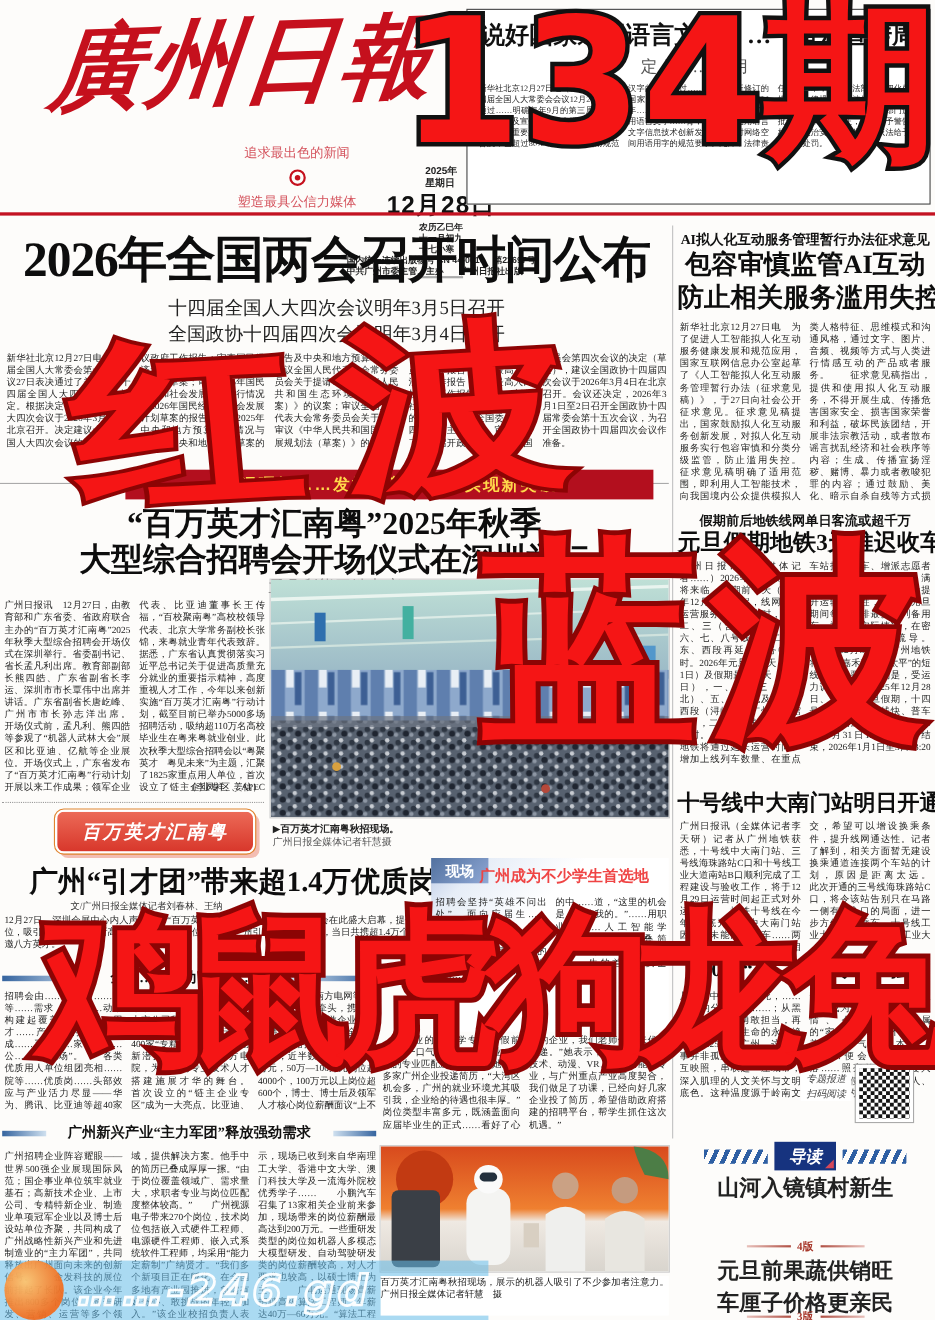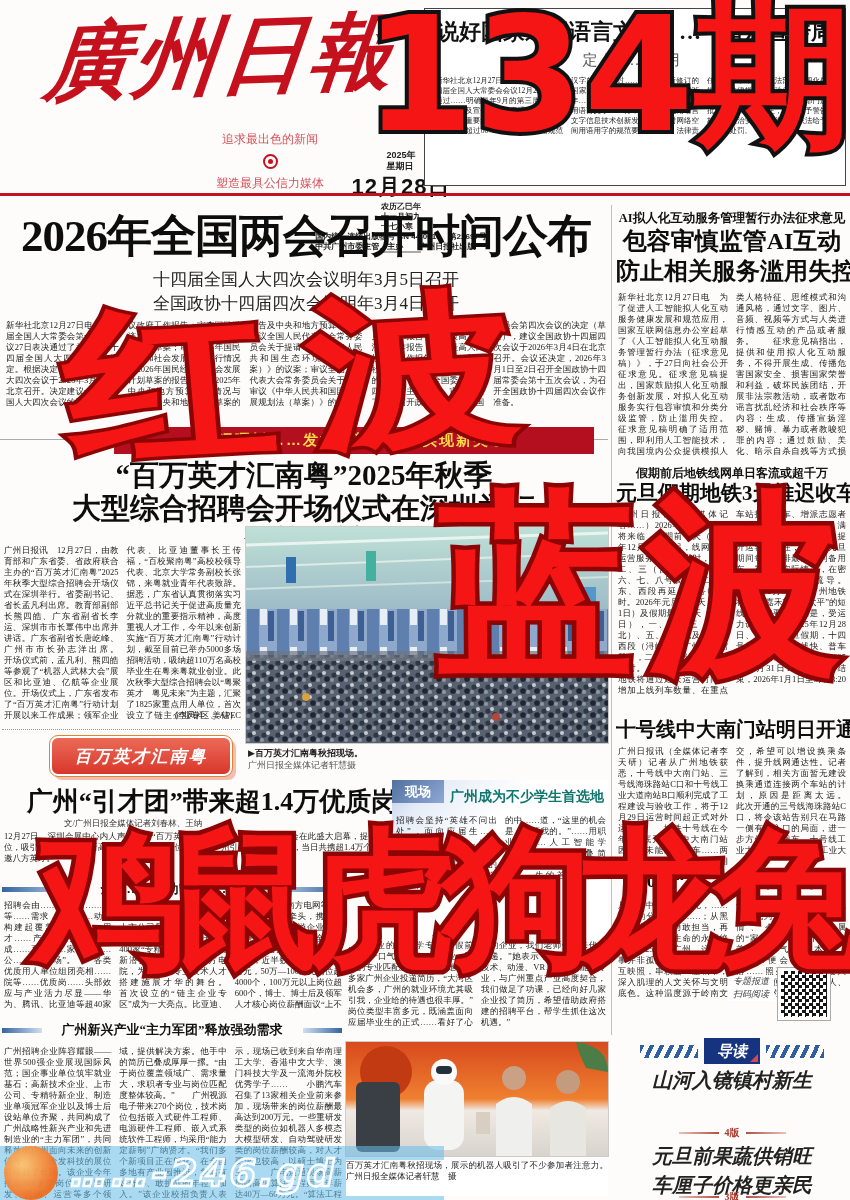--- a/index.html
+++ b/index.html
@@ -86,21 +86,21 @@
   .yc-bodyA { left:4px; top:900px; width:338px; height:114px; }
   .yc-sub2 { left:2px; top:1021px; }
   .yc-bodyB { left:4px; top:1046px; width:338px; height:154px; }
 
   
   .xc-box { left:392px; top:780px; width:216px; height:158px;
     background:linear-gradient(135deg,#b9c9e6 0%,#e6edf7 14%,#ffffff 38%); }
   .xc-label { left:392px; top:780px; width:52px; height:23px;
     background:linear-gradient(135deg,#52719f,#8fa8d5); color:#fff; font-size:13px; font-weight:bold;
     display:flex; align-items:center; justify-content:center; }
-  .xc-h { left:446px; top:788px; width:162px; font-size:14px; font-weight:900; color:#0f766e; text-align:center; }
+  .xc-h { left:432px; top:788px; width:162px; font-size:14px; font-weight:900; color:#ef4444; text-align:center; }
   .xc-body { left:396px; top:815px; width:210px; height:120px; }
   .xc-cont { left:348px; top:940px; width:258px; height:98px; }
   .photo-robot { left:346px; top:1042px; width:262px; height:114px; outline:1px solid #ccc; }
   .robot-caption { left:346px; top:1160px; width:262px; height:36px; font-size:8.5px; line-height:11px;
     color:#222; text-align:justify; background:#fff; z-index:35; }
 
   
   .ai-kicker { left:618px; top:210px; width:228px; font-size:12.5px; font-weight:bold; color:#111;
     text-align:center; white-space:nowrap; }
   .ai-h { left:616px; top:226px; width:232px; font-size:24px; font-weight:900; color:#0d0d0d;
@@ -123,21 +123,21 @@
 
   
   .dd-row { left:618px; top:1038px; width:228px; display:flex; align-items:center; justify-content:center; gap:6px; }
   .dd-hatch { width:58px; height:13px;
     background:repeating-linear-gradient(115deg,#2e5fa3 0 4px,transparent 4px 9px); }
   .dd-badge { width:56px; height:26px; background:#16337f; color:#fff; font-size:15px; font-weight:bold;
     font-style:italic; display:flex; align-items:center; justify-content:center; position:relative; }
   .dd-badge::after { content:""; position:absolute; right:2px; bottom:2px; width:0; height:0;
     border-left:8px solid transparent; border-bottom:8px solid #d5485a; }
   .dd-item { left:618px; width:228px; font-size:20px; font-weight:900; color:#222; text-align:center;
-    line-height:29px;font-style:italic; }
+    line-height:29px; }
   .dd-page { left:618px; width:228px; display:flex; align-items:center; justify-content:center; gap:6px;
     color:#a8392c; font-size:10px; font-weight:bold; }
   .dd-page .ln { width:40px; height:2px; background:linear-gradient(90deg,#e8c0ba,#b05044); }
   .dd-page .ln.r { background:linear-gradient(270deg,#e8c0ba,#b05044); }
 
   
   .ov { position:absolute; font-family:"DejaVu Sans","Liberation Sans",sans-serif; font-weight:bold;
     color:#f51515; z-index:40; white-space:nowrap; line-height:1; paint-order:stroke fill; }
   .ov-134 { left:364px; top:-4px; font-size:158px; letter-spacing:0px; -webkit-text-stroke:8px #111; }
   .ov-red { left:58px; top:308px; font-size:210px; letter-spacing:34px; -webkit-text-stroke:9px #8c0404;

